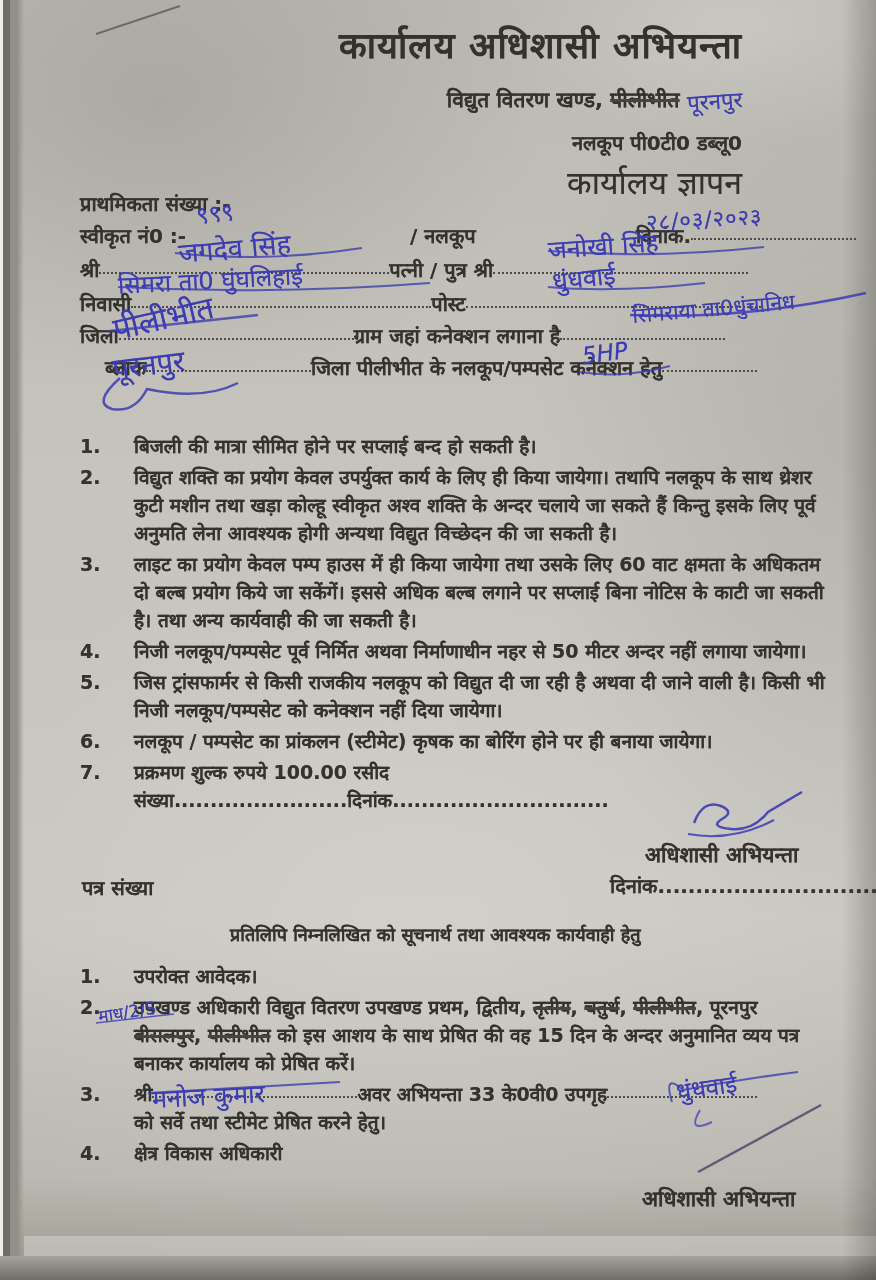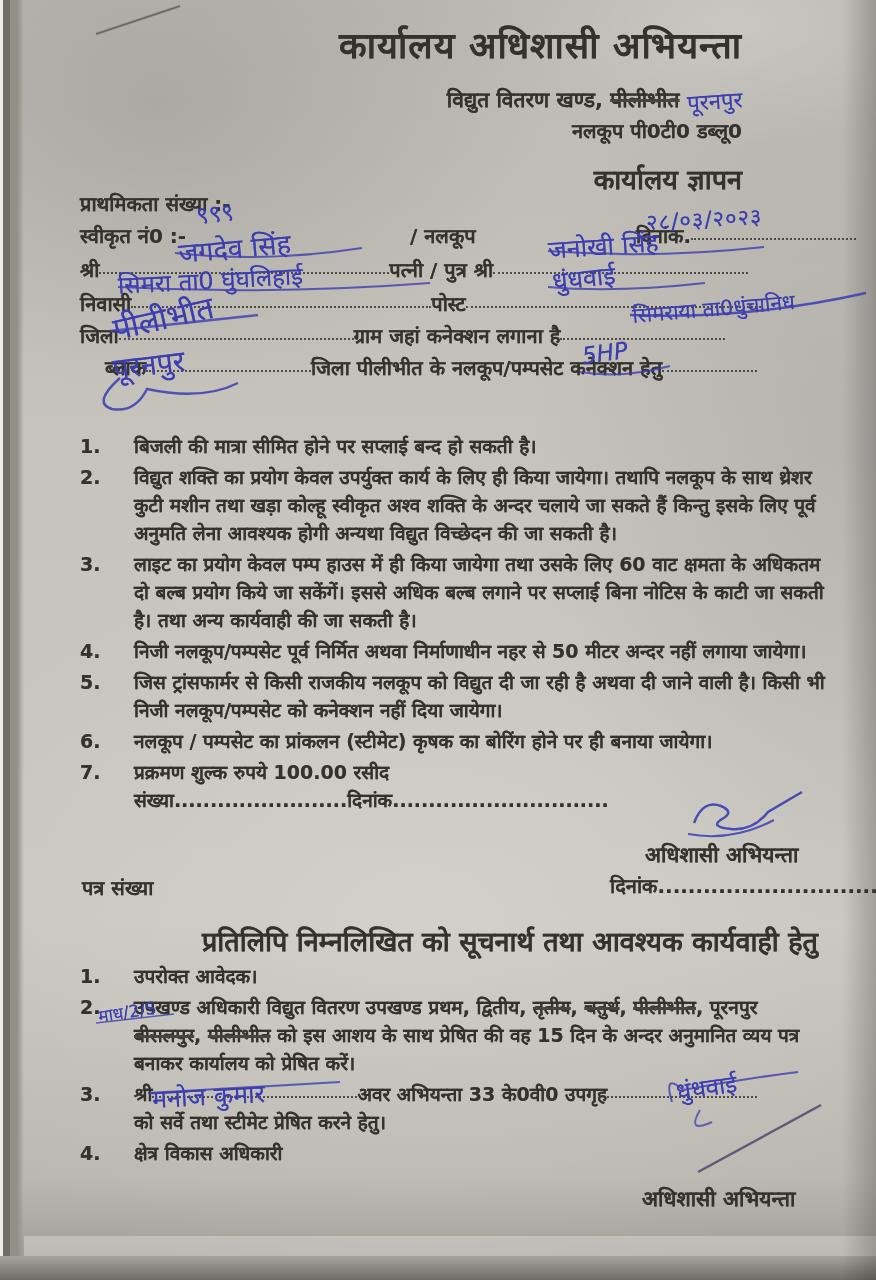--- a/index.html
+++ b/index.html
@@ -17,22 +17,22 @@
   .edgeL{position:absolute;left:0;top:0;width:24px;height:1280px;
     background:linear-gradient(90deg,#efede7 0 3px,#6f6d65 3px 10px,#928f87 10px 17px,rgba(0,0,0,0) 24px);}
   .stripLight{position:absolute;left:24px;top:1236px;width:852px;height:22px;background:rgba(255,255,255,0.28);}
   .stripDark{position:absolute;left:0;top:1256px;width:876px;height:24px;
     background:linear-gradient(180deg,#a5a39b,#6f6d65);}
   .shadeR{position:absolute;right:0;top:0;width:34px;height:1280px;
     background:linear-gradient(270deg,rgba(0,0,0,0.20),rgba(0,0,0,0) 100%);}
   .hdr{position:absolute;left:118px;top:20px;width:624px;text-align:right;}
   .title{font-size:36px;font-weight:700;letter-spacing:1px;}
   .sub{margin-top:14px;font-size:21px;font-weight:700;}
-  .dept{margin-top:4px;font-size:20px;font-weight:700;}
-  .memo{margin-top:16px;font-size:27px;font-weight:700;}
+  .dept{margin-top:16px;font-size:20px;font-weight:700;}
+  .memo{margin-top:4px;font-size:32px;font-weight:400;}
   .row{position:absolute;left:80px;width:748px;font-size:20px;font-weight:700;white-space:nowrap;}
   .lead{display:inline-block;border-bottom:2.5px dotted #413f39;height:0.95em;
         vertical-align:baseline;transform:translateY(-3px);opacity:0.9;}
   .struck{position:relative;text-decoration:line-through;text-decoration-thickness:3px;text-decoration-color:#46443d;}
   .hw{position:absolute;color:#3d3db2;font-weight:400;white-space:nowrap;
       text-shadow:0 0 0.5px rgba(61,61,178,0.7);z-index:5;}
   .hwInline{display:inline-block;position:relative;color:#3d3db2;font-weight:400;
       transform:rotate(-4deg) translateY(2px);font-size:22px;text-shadow:0 0 0.5px rgba(61,61,178,0.7);}
   .list{position:absolute;left:80px;width:748px;font-size:19px;font-weight:700;line-height:28px;}
   .li{display:grid;grid-template-columns:54px 1fr;margin-bottom:3px;}
@@ -129,21 +129,21 @@
     <div class="li">
       <span>7.</span>
       <span>प्रक्रमण शुल्क रुपये 100.00 रसीद संख्या........................दिनांक..............................</span>
     </div>
   </div>
 
   <div class="blk" style="top:840px;left:645px;font-size:21px;">अधिशासी अभियन्ता</div>
   <div class="blk" style="top:872px;left:610px;font-size:20px;">दिनांक..............................</div>
   <div class="blk" style="top:874px;left:82px;font-size:20px;">पत्र संख्या</div>
 
-  <div class="blk" style="top:922px;left:202px;font-size:27px;">प्रतिलिपि निम्नलिखित को सूचनार्थ तथा आवश्यक कार्यवाही हेतु</div>
+  <div class="blk" style="top:922px;left:230px;font-size:18px;">प्रतिलिपि निम्नलिखित को सूचनार्थ तथा आवश्यक कार्यवाही हेतु</div>
 
   <div class="list" style="top:962px;">
     <div class="li">
       <span>1.</span>
       <span>उपरोक्त आवेदक।</span>
     </div>
     <div class="li">
       <span>2.</span>
       <span>
         <span>उपखण्ड अधिकारी विद्युत वितरण उपखण्ड प्रथम, द्वितीय, </span><span class="struck">तृतीय</span><span>, </span><span class="struck">चतुर्थ</span><span>, </span><span class="struck">पीलीभीत</span><span>, पूरनपुर </span><span class="struck">बीसलपुर</span><span>, </span><span class="struck">पीलीभीत</span><span> को इस आशय के साथ प्रेषित की वह 15 दिन के अन्दर अनुमानित व्यय पत्र बनाकर कार्यालय को प्रेषित करें।</span>

